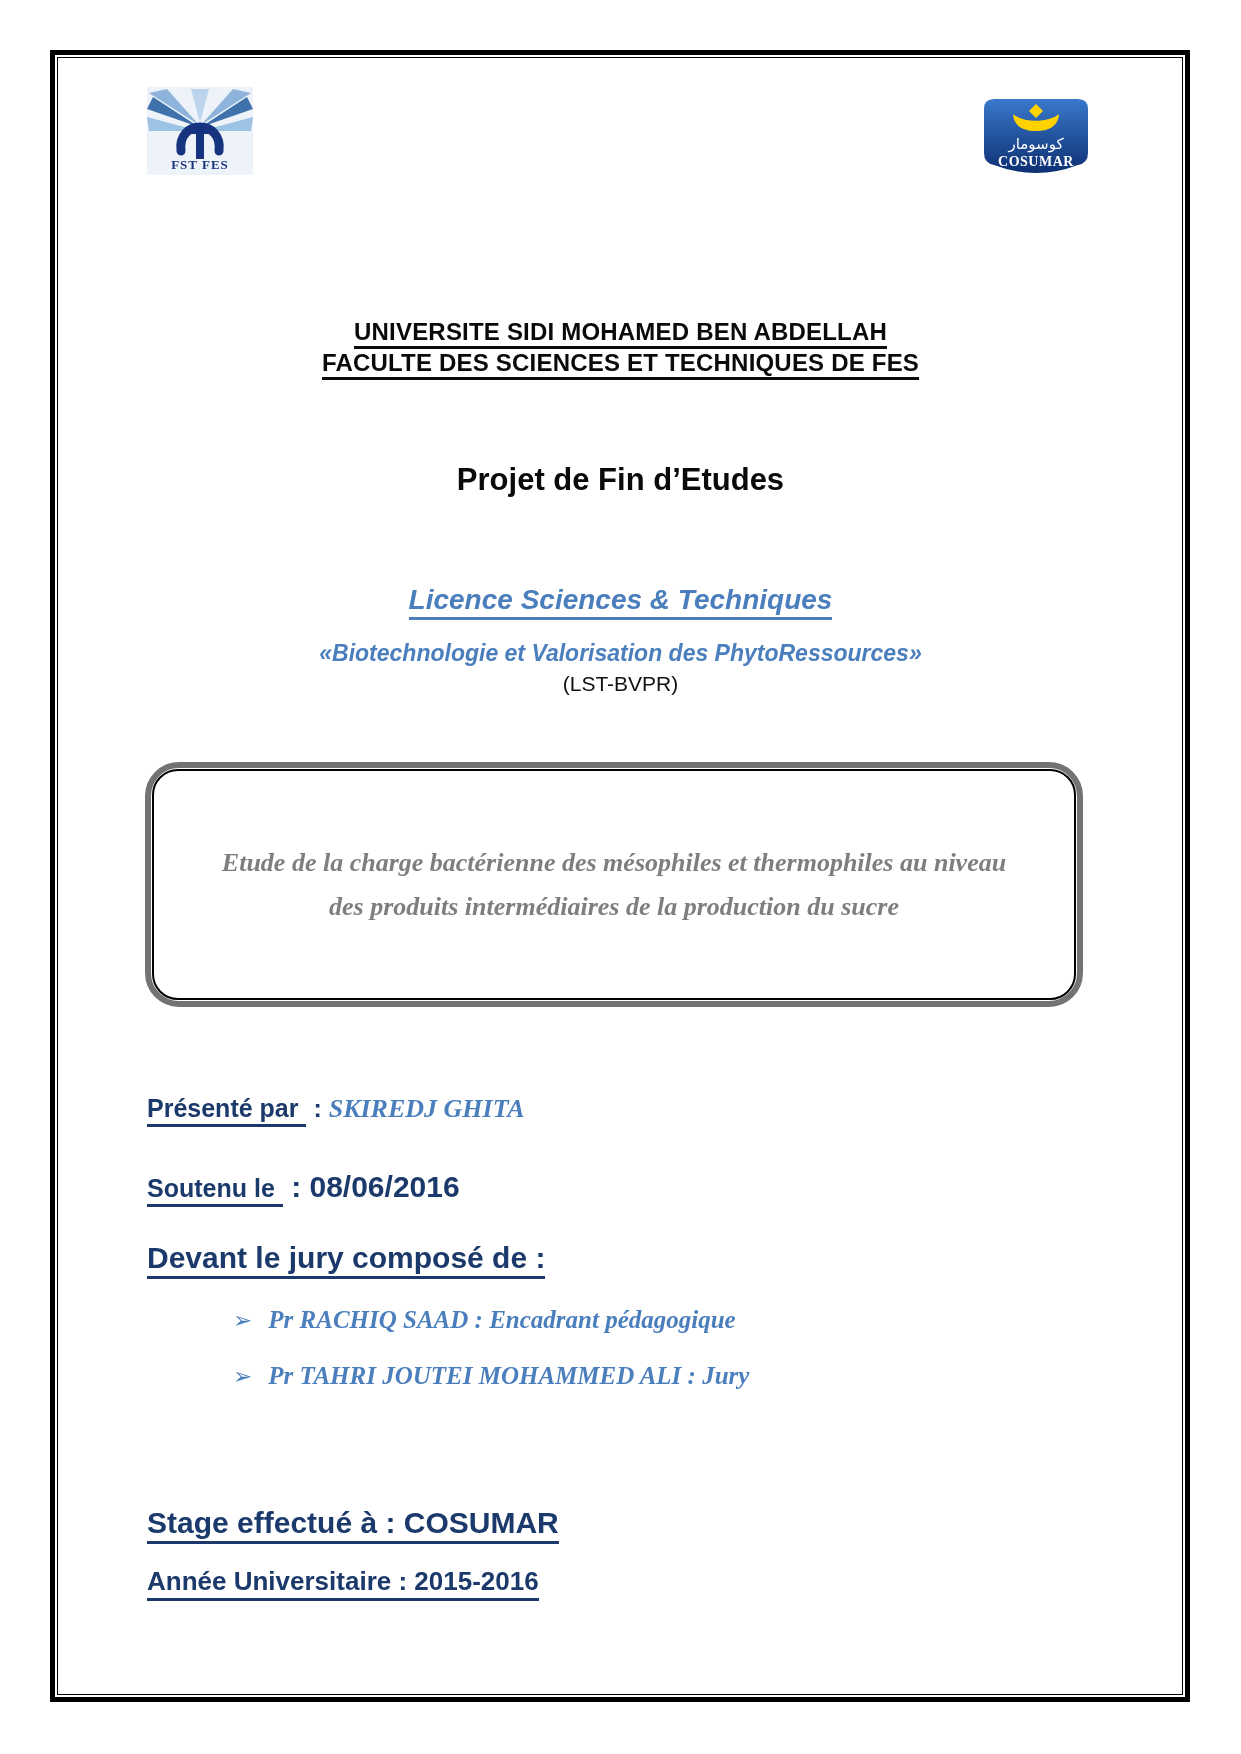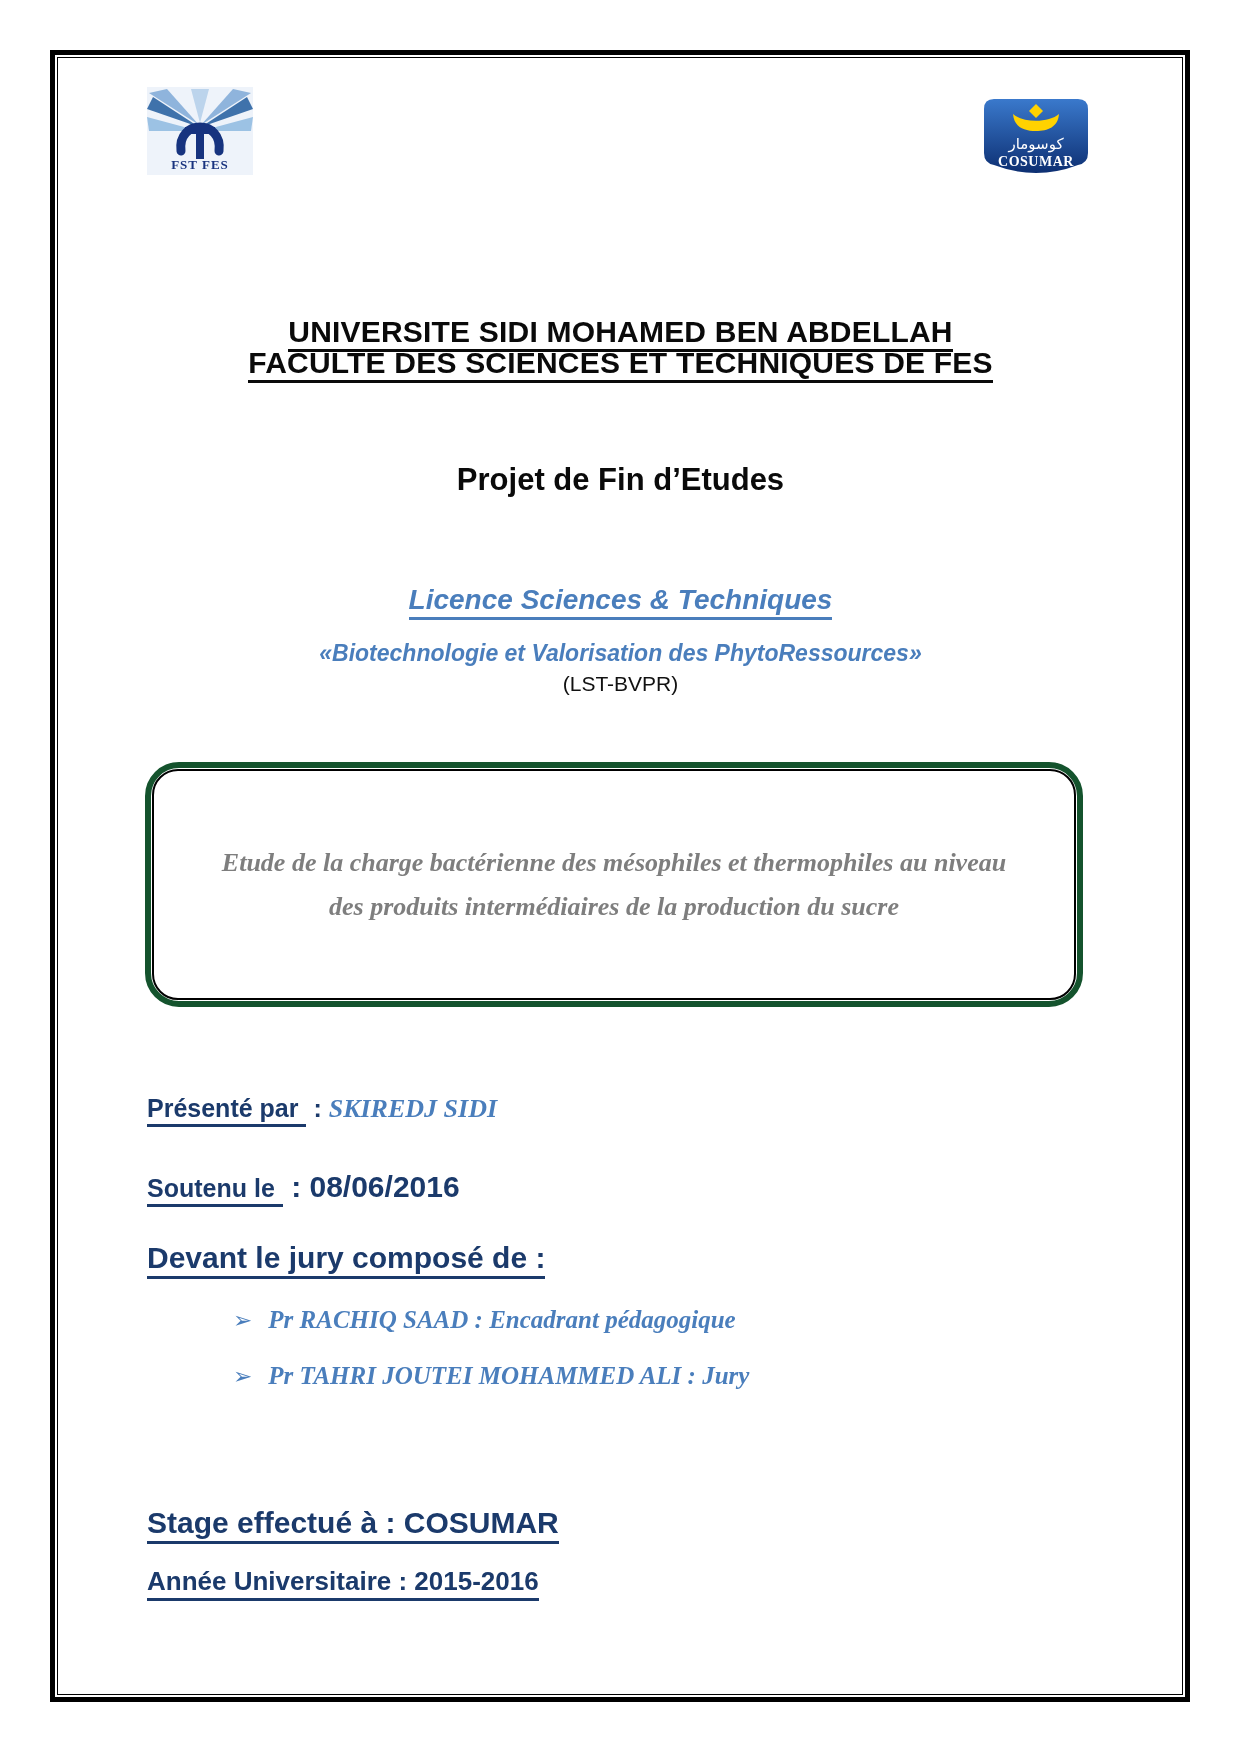--- a/index.html
+++ b/index.html
@@ -19,32 +19,32 @@
     border:5px solid #000;box-sizing:border-box;
   }
   .frame-inner{position:absolute;inset:2px;border:1px solid #000;}
 
   
   .fst-logo{position:absolute;left:147px;top:87px;width:106px;height:88px;}
   .cosumar-logo{position:absolute;left:982px;top:97px;width:109px;height:84px;}
 
   
   .center{position:absolute;left:53px;width:1135px;text-align:center;}
-  .header-block{top:316px;font-size:30px;font-weight:bold;color:var(--ink);line-height:31px;letter-spacing:.2px;}
+  .header-block{top:316px;font-size:24px;font-weight:bold;color:var(--ink);line-height:31px;letter-spacing:.2px;}
   .u-black{border-bottom:3px solid currentColor;padding-bottom:1px;}
   .main-title{top:462px;font-size:31px;font-weight:bold;color:var(--ink);}
   .degree-line{top:584px;font-size:28px;font-weight:bold;font-style:italic;color:var(--steel-blue);text-align:center;}
   .u-blue{border-bottom:3px solid currentColor;padding-bottom:2px;}
   .program-line{top:640px;font-size:23px;font-weight:bold;font-style:italic;color:var(--steel-blue);}
   .abbr-line{top:672px;font-size:21px;color:#111;}
 
   
   .subject-box{
     position:absolute;left:145px;top:762px;width:938px;height:245px;
-    border:6px solid #14532d;border-radius:34px;box-sizing:border-box;background:#fff;
+    border:6px solid #737373;border-radius:34px;box-sizing:border-box;background:#fff;
   }
   .subject-box-inner{
     position:absolute;inset:1px;border:2px solid #000;border-radius:26px;
     display:flex;align-items:center;justify-content:center;
   }
   .subject-text{
     font-family:"Liberation Serif",serif;font-style:italic;font-weight:bold;
     font-size:26px;line-height:44px;color:var(--box-gray);text-align:center;width:100%;
   }
 
@@ -136,21 +136,21 @@
     <div class="subject-box-inner">
       <div class="subject-text">
         <div>Etude de la charge bactérienne des mésophiles et thermophiles au niveau</div>
         <div>des produits intermédiaires de la production du sucre</div>
       </div>
     </div>
   </div>
 
   <div class="row presented">
     <span class="label u-navy pad-r">Présenté par</span><span class="label"> : </span>
-    <span class="author">SKIREDJ SIDI</span>
+    <span class="author">SKIREDJ GHITA</span>
   </div>
 
   <div class="row soutenu">
     <span class="label u-navy pad-r">Soutenu le</span><span class="date-value"> : </span><span class="date-value">08/06/2016</span>
   </div>
 
   <div class="row jury-heading">
     <span class="u-navy">Devant le jury composé de :</span>
   </div>
 

